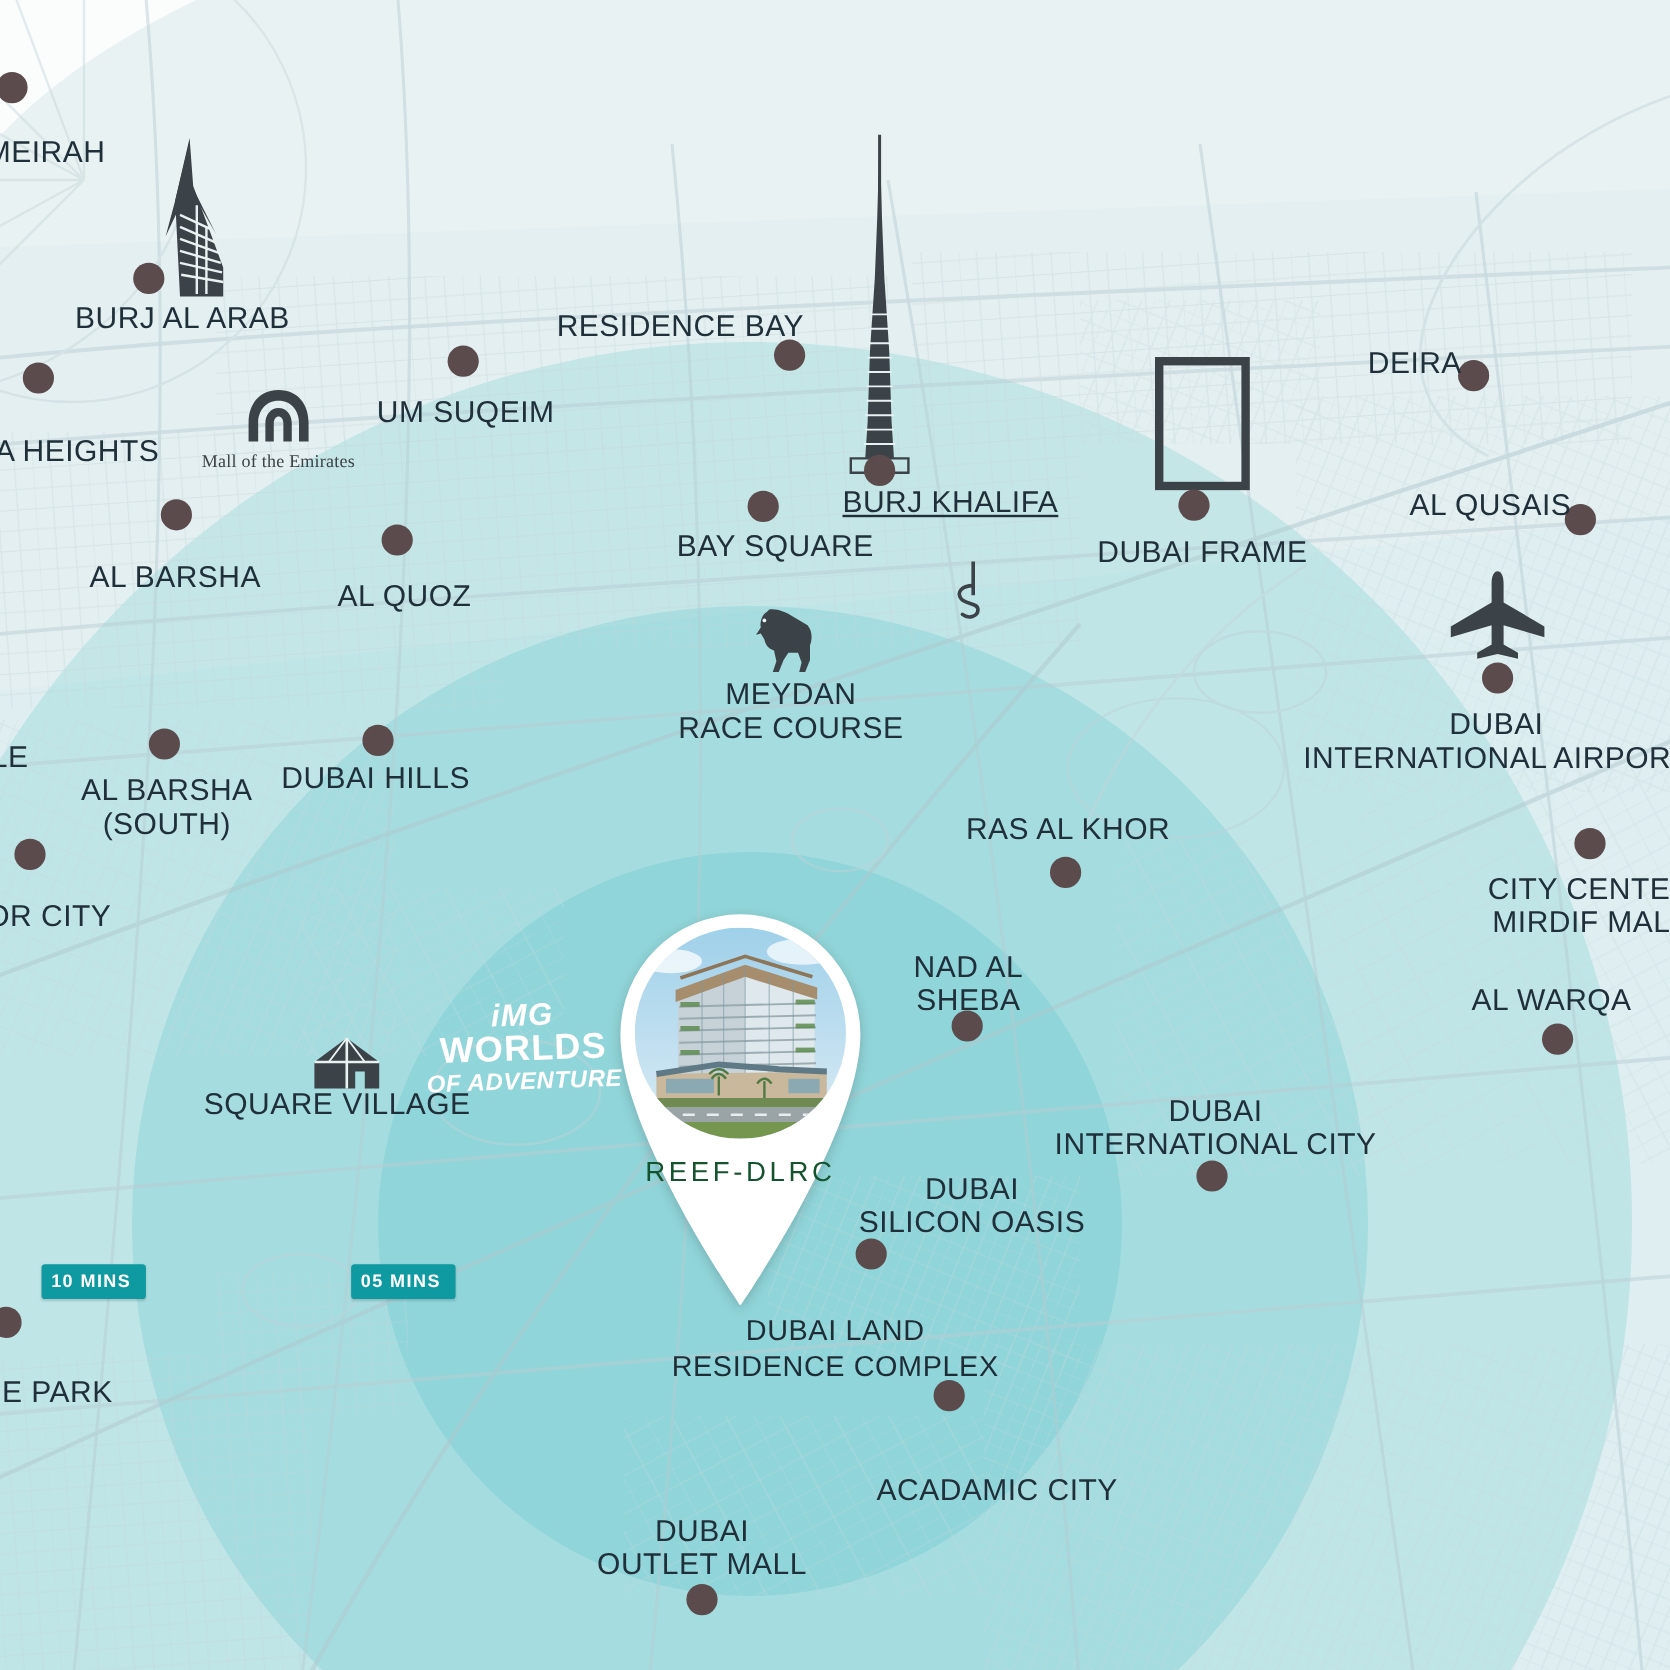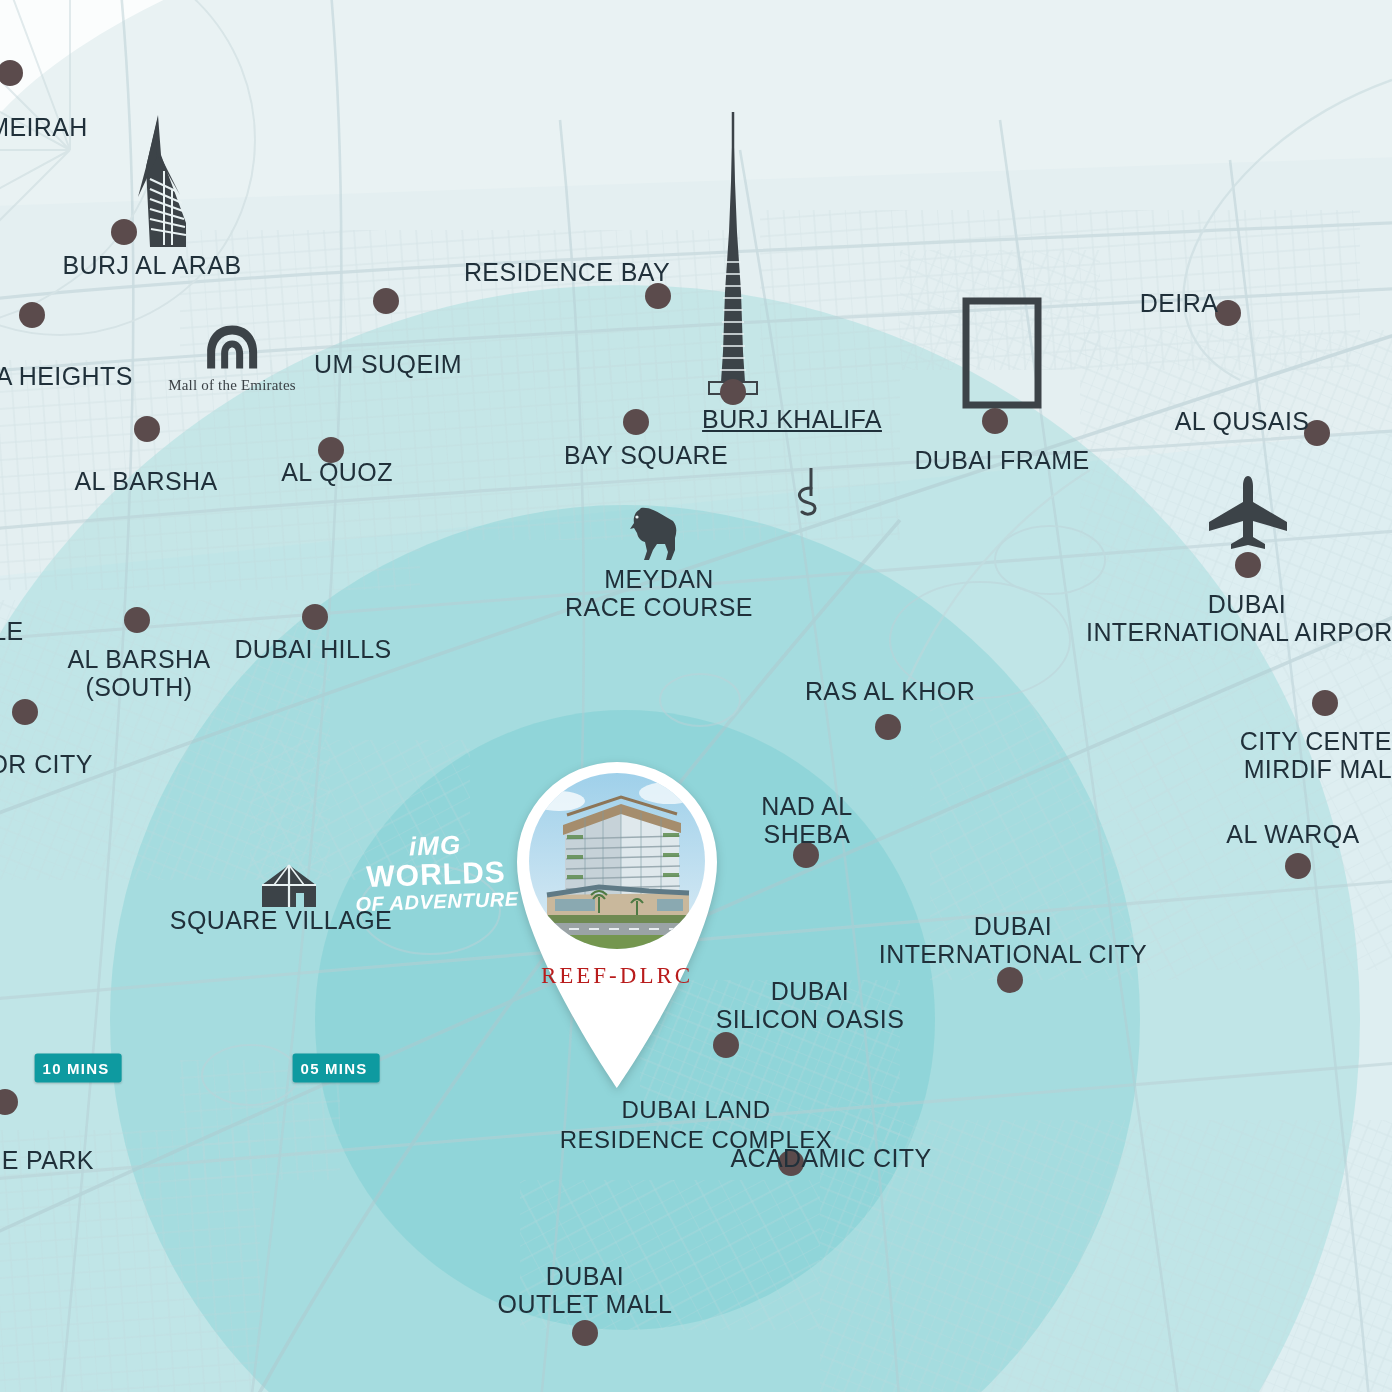--- a/index.html
+++ b/index.html
@@ -94,22 +94,22 @@
   .pin-shape{
     position:absolute;left:0;top:0;width:228px;height:340px;
     filter:drop-shadow(0 3px 5px rgba(0,0,0,.18));
   }
   .pin-photo{
     position:absolute;left:26px;top:25px;width:176px;height:176px;
     border-radius:50%;overflow:hidden;
   }
   .pin-caption{
     position:absolute;left:0;top:215px;width:228px;text-align:center;
-    font-family:Liberation Serif, serif;font-size:23px;letter-spacing:3px;
-    color:#b91c1c;
+    font-family:Liberation Sans, sans-serif;font-size:23px;letter-spacing:3px;
+    color:#14532d;
   }
   .pin-title{
     position:absolute;left:50%;top:1095px;transform:translateX(-50%);
     text-align:center;color:#1d2c35;font-size:24px;line-height:1.25;
     letter-spacing:.5px;white-space:pre;
   }
 </style>
 </head>
 <body>
 
@@ -274,37 +274,37 @@
   </div>
 
   <div id="poi-layer" class="layer">
       <div class="dot" style="left: 10px; top: 73px;"></div>
       <div class="poi-label lbl-lg" style="left: 38px; top: 113px;">MEIRAH</div>
       <div class="dot" style="left: 124px; top: 232px;"></div>
       <div class="poi-label lbl-lg" style="left: 121px; top: 251px; margin-left: 31px;">BURJ AL ARAB</div>
       <div class="dot" style="left: 32px; top: 315px;"></div>
       <div class="poi-label lbl-lg" style="left: 55px; top: 362px;">HA HEIGHTS</div>
       <div class="dot" style="left: 386px; top: 301px;"></div>
-      <div class="poi-label lbl-lg" style="left: 388px; top: 350px;">UM SUQEIM</div>
+      <div class="poi-label lbl-lg" style="left: 388px; top: 330px;">UM SUQEIM</div>
       <div class="dot" style="left: 658px; top: 296px;"></div>
       <div class="poi-label lbl-lg" style="left: 567px; top: 258px;">RESIDENCE BAY</div>
       <div class="dot" style="left: 1228px; top: 313px;"></div>
       <div class="poi-label lbl-lg" style="left: 1179px; top: 289px;">DEIRA</div>
       <div class="dot" style="left: 733px; top: 392px;"></div>
       <div class="poi-label lbl-lg" style="left: 792px; top: 405px; text-decoration: underline;">BURJ KHALIFA</div>
       <div class="dot" style="left: 1317px; top: 433px;"></div>
       <div class="poi-label lbl-lg" style="left: 1242px; top: 407px;">AL QUSAIS</div>
       <div class="dot" style="left: 147px; top: 429px;"></div>
       <div class="poi-label lbl-lg" style="left: 146px; top: 467px;">AL BARSHA</div>
       <div class="dot" style="left: 636px; top: 422px;"></div>
       <div class="poi-label lbl-lg" style="left: 646px; top: 441px;">BAY SQUARE</div>
       <div class="dot" style="left: 995px; top: 421px;"></div>
       <div class="poi-label lbl-lg" style="left: 1002px; top: 446px;">DUBAI FRAME</div>
       <div class="dot" style="left: 331px; top: 450px;"></div>
-      <div class="poi-label lbl-lg" style="left: 337px; top: 458px;">AL QUOZ</div>
+      <div class="poi-label lbl-lg" style="left: 337px; top: 483px;">AL QUOZ</div>
       <div class="poi-label lbl-lg" style="left: 659px; top: 565px;">MEYDAN
 RACE COURSE</div>
       <div class="dot" style="left: 1248px; top: 565px;"></div>
       <div class="poi-label lbl-lg" style="left: 1247px; top: 590px;">DUBAI
 INTERNATIONAL AIRPORT</div>
       <div class="dot" style="left: 315px; top: 617px;"></div>
       <div class="poi-label lbl-lg" style="left: 313px; top: 635px;">DUBAI HILLS</div>
       <div class="poi-label lbl-lg" style="left: 8px; top: 617px;">LE</div>
       <div class="dot" style="left: 137px; top: 620px;"></div>
       <div class="poi-label lbl-lg" style="left: 139px; top: 645px;">AL BARSHA
@@ -324,21 +324,21 @@
       <div class="poi-label lbl-lg" style="left: 281px; top: 906px;">SQUARE VILLAGE</div>
       <div class="dot" style="left: 1010px; top: 980px;"></div>
       <div class="poi-label lbl-lg" style="left: 1013px; top: 912px;">DUBAI
 INTERNATIONAL CITY</div>
       <div class="dot" style="left: 726px; top: 1045px;"></div>
       <div class="poi-label lbl-lg" style="left: 810px; top: 977px;">DUBAI
 SILICON OASIS</div>
       <div class="dot" style="left: 5px; top: 1102px;"></div>
       <div class="poi-label lbl-lg" style="left: 30px; top: 1146px;">ARE PARK</div>
       <div class="dot" style="left: 791px; top: 1163px;"></div>
-      <div class="poi-label lbl-lg" style="left: 831px; top: 1144px;">ACADAMIC CITY</div>
+      <div class="poi-label lbl-lg" style="left: 831px; top: 1228px;">ACADAMIC CITY</div>
       <div class="dot" style="left: 585px; top: 1333px;"></div>
       <div class="poi-label lbl-lg" style="left: 585px; top: 1262px;">DUBAI
 OUTLET MALL</div>
     </div>
 
   <div id="badge-layer" class="layer">
       <div class="badge" style="left: 78px; top: 1068px; background: rgb(14, 154, 160);">10 MINS</div>
       <div class="badge" style="left: 336px; top: 1068px; background: rgb(14, 154, 160);">05 MINS</div>
     </div>
 

